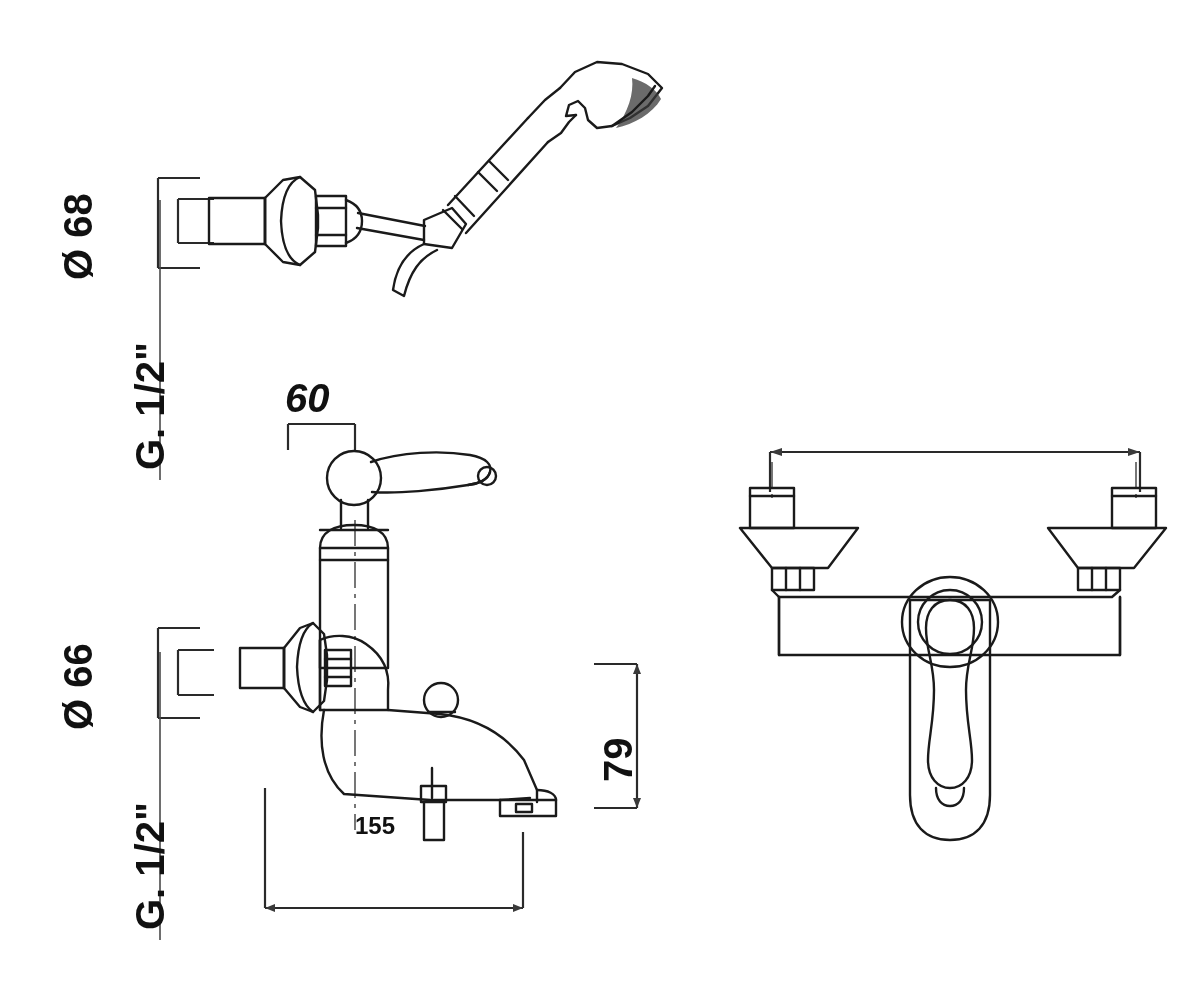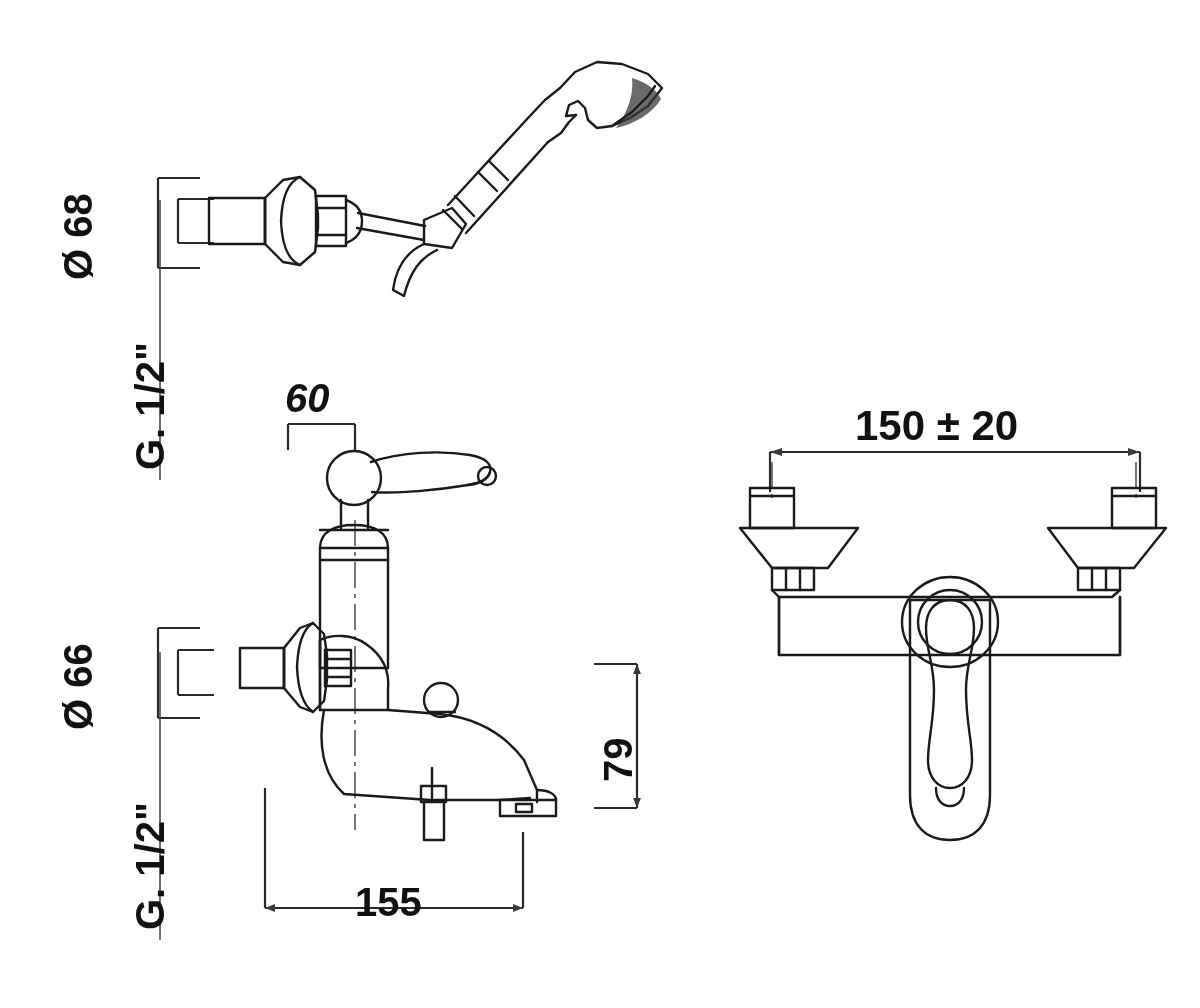--- a/index.html
+++ b/index.html
@@ -210,17 +210,16 @@
 <div class="lbl rot90" style="left:130px; top:470px; font-size:40px;">G. 1/2"</div>
 
 <div class="lbl" style="left:285px; top:378px; font-size:40px;font-style:italic;">60</div>
 
 <div class="lbl rot90" style="left:58px; top:730px; font-size:40px;">Ø 66</div>
 
 <div class="lbl rot90" style="left:130px; top:930px; font-size:40px;">G. 1/2"</div>
 
 <div class="lbl rot90" style="left:598px; top:782px; font-size:40px;">79</div>
 
-<div class="lbl" style="left:355px; top:882px; font-size:40px;">155</div>
-
-<div class="lbl" style="left:855px; top:405px; font-size:42px;">150 ± 20</div>
+<div class="lbl" style="left:355px; top:814px; font-size:24px;">155</div>
+
 
 </div>
 
 </body></html>

